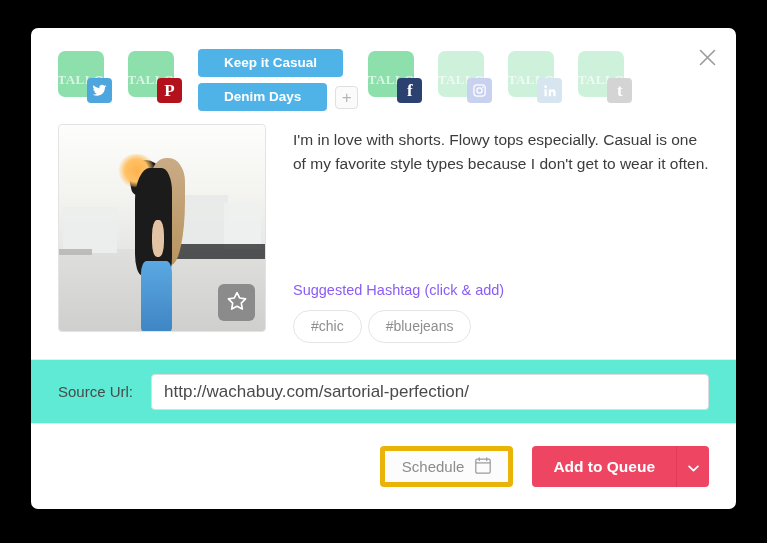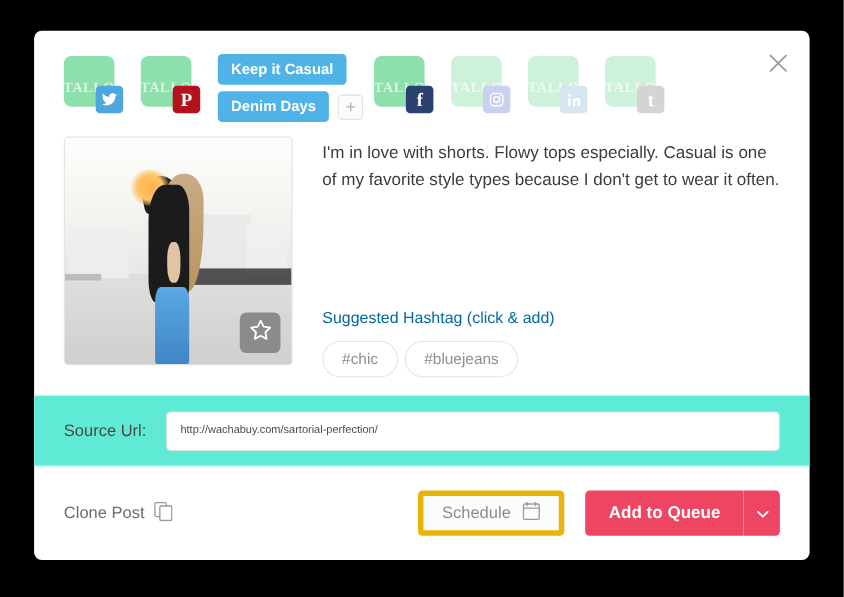--- a/index.html
+++ b/index.html
@@ -115,21 +115,21 @@
     margin-top: -2px;
     flex: 0 0 auto;
   }
   .tag-row { display: flex; align-items: center; gap: 8px; }
 
   .tag-chip {
     background: #4fb3e8;
     color: #ffffff;
     font-size: 13.5px;
     font-weight: bold;
-    padding: 6px 12px 7px;
+    padding: 6px 26px 7px;
     border-radius: 4px;
     white-space: nowrap;
     cursor: pointer;
   }
 
   .tag-add {
     width: 23px;
     height: 23px;
     border: 1px solid #e0e0e0;
     border-radius: 4px;
@@ -242,21 +242,21 @@
     font-size: 15.5px;
     line-height: 1.55;
     color: #3c3c3c;
     padding-top: 4px;
     cursor: text;
   }
 
   .hashtag-label {
     margin-top: auto;
     font-size: 14.5px;
-    color: #0369a1;
+    color: #8b5cf6;
     padding-bottom: 12px;
   }
 
   .hashtags { display: flex; gap: 6px; padding-bottom: 16px; }
 
   .hashtag-pill {
     border: 1px solid #e4e4e4;
     border-radius: 17px;
     background: #fff;
     color: #8e8e8e;
@@ -283,21 +283,21 @@
     margin-right: 18px;
     white-space: nowrap;
   }
   .source-input {
     flex: 1 1 auto;
     height: 36px;
     border: 1px solid #dcdcdc;
     border-radius: 4px;
     background: #ffffff;
     font-family: "Liberation Sans", sans-serif;
-    font-size: 10px;
+    font-size: 17px;
     color: #4a4a4a;
     padding: 0 12px;
     outline: none;
   }
 
   
   .footer {
     display: flex;
     align-items: center;
     padding: 0 27px;
@@ -492,29 +492,20 @@
 
   </div>
 
   <div class="source-bar">
     <span class="source-label">Source Url:</span>
     <input class="source-input" type="text" value="http://wachabuy.com/sartorial-perfection/" style="">
   </div>
 
   <div class="footer">
 
-    <div class="clone-post">
-      <span>Clone Post</span>
-      <span>
-        <svg width="17" height="18" viewBox="0 0 18 19" fill="none" stroke="#9b9b9b" stroke-width="1.3">
-          <rect x="0.9" y="0.9" width="11" height="13.5" rx="1.3"></rect>
-          <rect x="5.6" y="4.2" width="11.5" height="14" rx="1.3" fill="#ffffff"></rect>
-        </svg>
-      </span>
-    </div>
 
     <div class="footer-right">
 
       <button class="btn-schedule">
         <span>Schedule</span>
         <span>
           <svg width="16" height="17" viewBox="0 0 18 19" fill="none" stroke="#9b9b9b" stroke-width="1.4">
             <rect x="0.9" y="2.4" width="16.2" height="15.7" rx="1.6"></rect>
             <path d="M0.9 6.6h16.2" stroke-width="1.4"></path>
             <path d="M4.8 0.9v3" stroke-linecap="round"></path>

